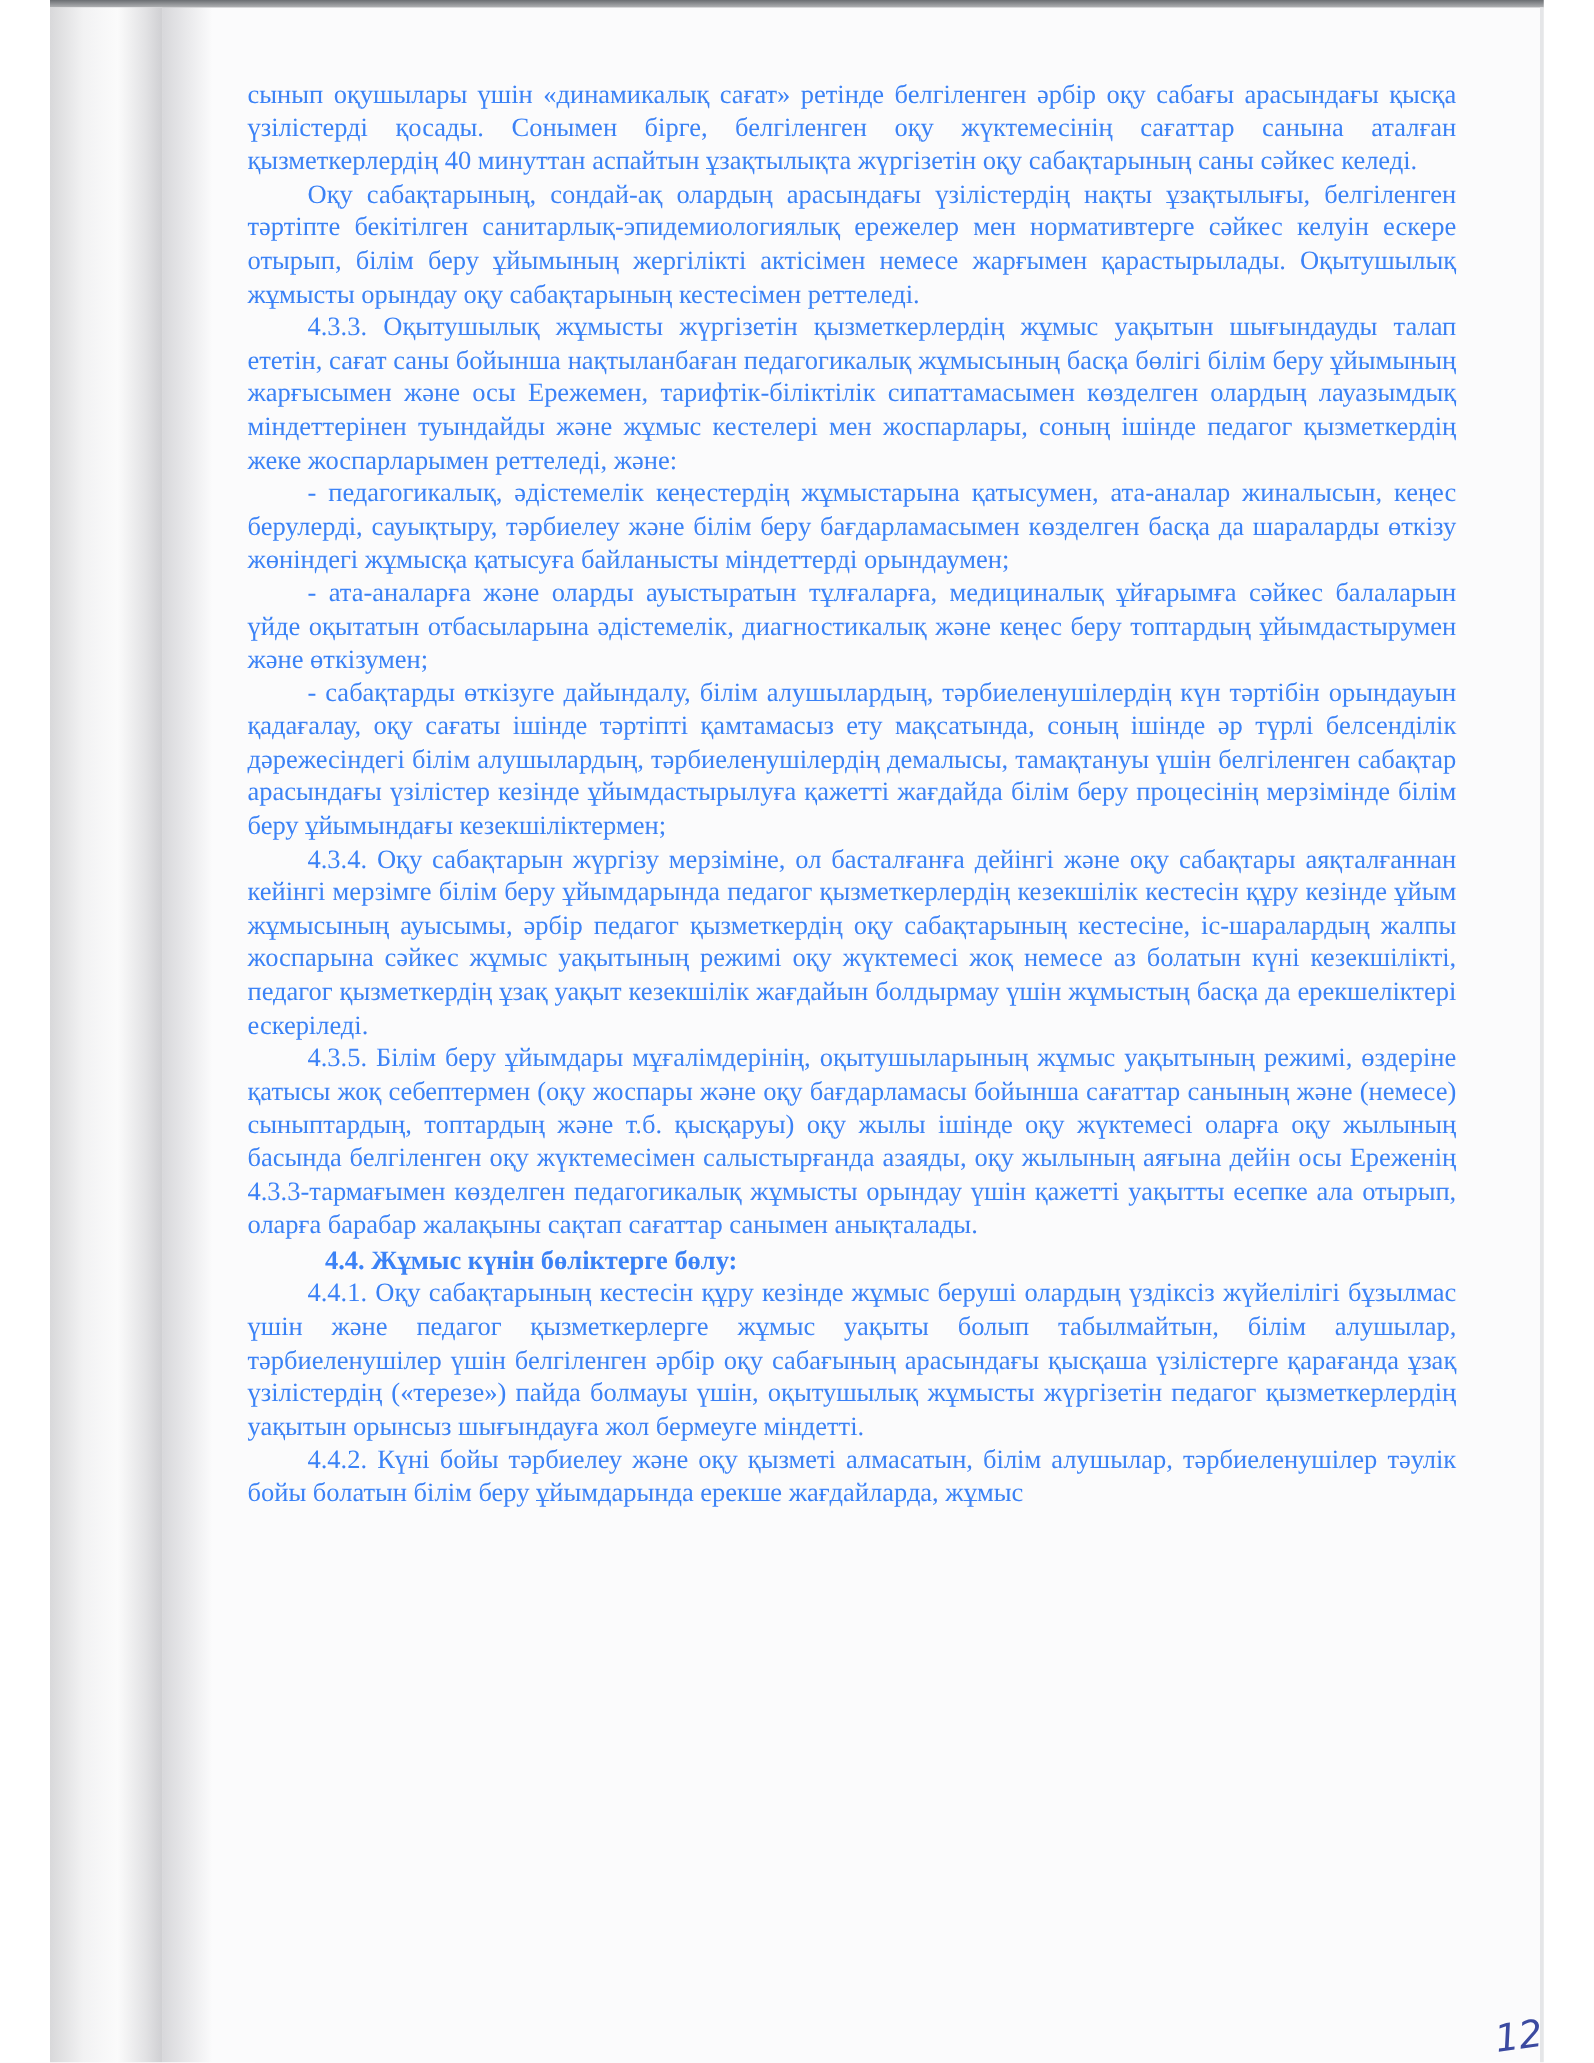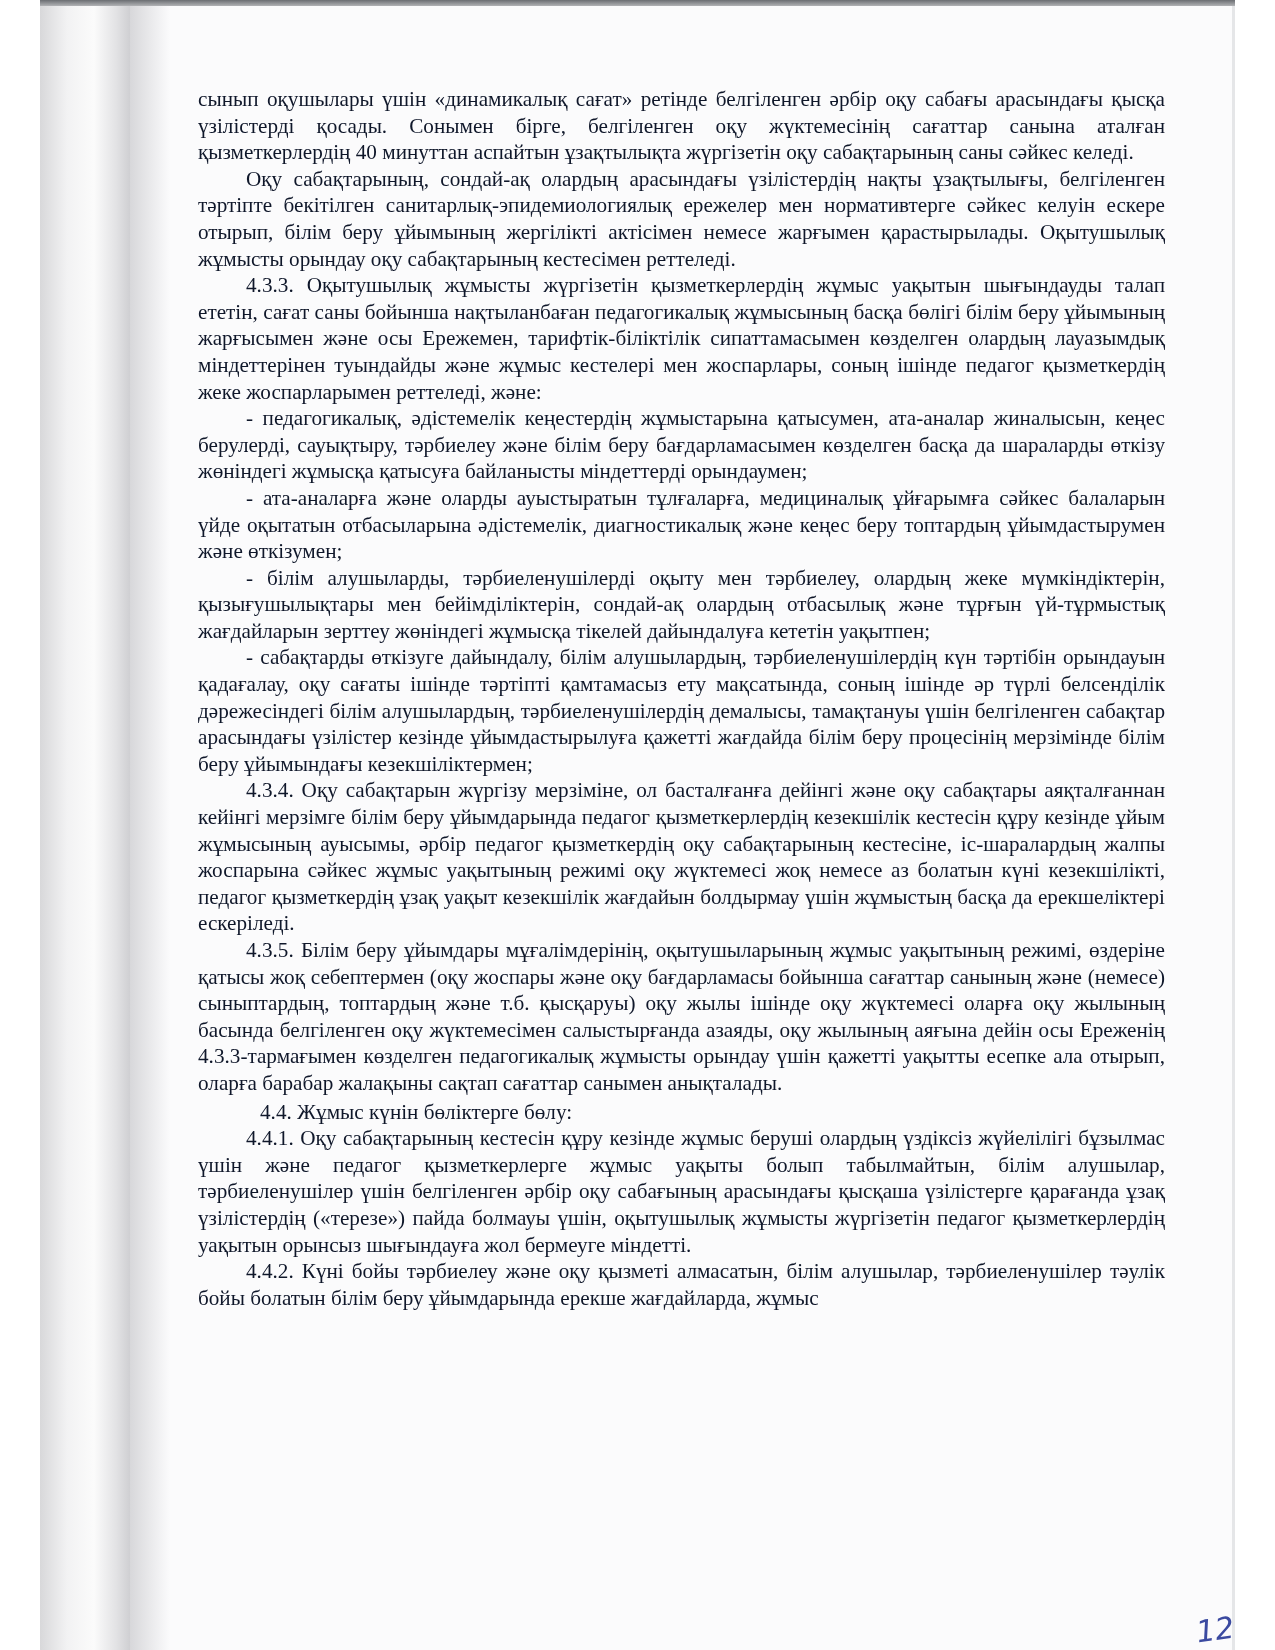--- a/index.html
+++ b/index.html
@@ -23,29 +23,28 @@
   .spine-shadow {
     position: absolute; left: 130px; top: 6px; width: 40px; height: 1644px;
     background: linear-gradient(to right, rgba(180,180,185,0.5), rgba(255,255,255,0));
   }
   .rightedge {
     position: absolute; left: 1232px; top: 6px; width: 3px; height: 1644px;
     background: #e5e6e8;
   }
   .content {
     position: absolute; left: 198px; top: 62px; width: 967px;
-    color: #0f172a;
+    color: #3b82f6;
     font-size: 21.2px;
     line-height: 26.6px;
     text-align: justify;
-    margin-top: 24px;
   }
   .content p { margin: 0; text-indent: 0; }
   .content p.ind { text-indent: 48px; }
-  .content p.head { font-weight: normal; text-indent: 62px; margin-top: 2px; }
+  .content p.head { font-weight: bold; text-indent: 62px; margin-top: 2px; }
   .pagenum {
     position: absolute; left: 1196px; top: 1612px;
     font-family: "DejaVu Sans", sans-serif; font-style: italic;
     font-size: 30px; color: #3b4aa0; transform: rotate(-8deg);
   }
 </style>
 </head>
 <body>
 
 <div class="topbar"></div>
@@ -53,21 +52,20 @@
 <div class="spine"></div>
 <div class="spine-shadow"></div>
 <div class="rightedge"></div>
 
 <div class="content">
   <p>сынып оқушылары үшін «динамикалық сағат» ретінде белгіленген әрбір оқу сабағы арасындағы қысқа үзілістерді қосады. Сонымен бірге, белгіленген оқу жүктемесінің сағаттар санына аталған қызметкерлердің 40 минуттан аспайтын ұзақтылықта жүргізетін оқу сабақтарының саны сәйкес келеді.</p>
   <p class="ind">Оқу сабақтарының, сондай-ақ олардың арасындағы үзілістердің нақты ұзақтылығы, белгіленген тәртіпте бекітілген санитарлық-эпидемиологиялық ережелер мен нормативтерге сәйкес келуін ескере отырып, білім беру ұйымының жергілікті актісімен немесе жарғымен қарастырылады. Оқытушылық жұмысты орындау оқу сабақтарының кестесімен реттеледі.</p>
   <p class="ind">4.3.3. Оқытушылық жұмысты жүргізетін қызметкерлердің жұмыс уақытын шығындауды талап ететін, сағат саны бойынша нақтыланбаған педагогикалық жұмысының басқа бөлігі білім беру ұйымының жарғысымен және осы Ережемен, тарифтік-біліктілік сипаттамасымен көзделген олардың лауазымдық міндеттерінен туындайды және жұмыс кестелері мен жоспарлары, соның ішінде педагог қызметкердің жеке жоспарларымен реттеледі, және:</p>
   <p class="ind">- педагогикалық, әдістемелік кеңестердің жұмыстарына қатысумен, ата-аналар жиналысын, кеңес берулерді, сауықтыру, тәрбиелеу және білім беру бағдарламасымен көзделген басқа да шараларды өткізу жөніндегі жұмысқа қатысуға байланысты міндеттерді орындаумен;</p>
   <p class="ind">- ата-аналарға және оларды ауыстыратын тұлғаларға, медициналық ұйғарымға сәйкес балаларын үйде оқытатын отбасыларына әдістемелік, диагностикалық және кеңес беру топтардың ұйымдастырумен және өткізумен;</p>
-  <p class="ind">- білім алушыларды, тәрбиеленушілерді оқыту мен тәрбиелеу, олардың жеке мүмкіндіктерін, қызығушылықтары мен бейімділіктерін, сондай-ақ олардың отбасылық және тұрғын үй-тұрмыстық жағдайларын зерттеу жөніндегі жұмысқа тікелей дайындалуға кететін уақытпен;</p>
   <p class="ind">- сабақтарды өткізуге дайындалу, білім алушылардың, тәрбиеленушілердің күн тәртібін орындауын қадағалау, оқу сағаты ішінде тәртіпті қамтамасыз ету мақсатында, соның ішінде әр түрлі белсенділік дәрежесіндегі білім алушылардың, тәрбиеленушілердің демалысы, тамақтануы үшін белгіленген сабақтар арасындағы үзілістер кезінде ұйымдастырылуға қажетті жағдайда білім беру процесінің мерзімінде білім беру ұйымындағы кезекшіліктермен;</p>
   <p class="ind">4.3.4. Оқу сабақтарын жүргізу мерзіміне, ол басталғанға дейінгі және оқу сабақтары аяқталғаннан кейінгі мерзімге білім беру ұйымдарында педагог қызметкерлердің кезекшілік кестесін құру кезінде ұйым жұмысының ауысымы, әрбір педагог қызметкердің оқу сабақтарының кестесіне, іс-шаралардың жалпы жоспарына сәйкес жұмыс уақытының режимі оқу жүктемесі жоқ немесе аз болатын күні кезекшілікті, педагог қызметкердің ұзақ уақыт кезекшілік жағдайын болдырмау үшін жұмыстың басқа да ерекшеліктері ескеріледі.</p>
   <p class="ind">4.3.5. Білім беру ұйымдары мұғалімдерінің, оқытушыларының жұмыс уақытының режимі, өздеріне қатысы жоқ себептермен (оқу жоспары және оқу бағдарламасы бойынша сағаттар санының және (немесе) сыныптардың, топтардың және т.б. қысқаруы) оқу жылы ішінде оқу жүктемесі оларға оқу жылының басында белгіленген оқу жүктемесімен салыстырғанда азаяды, оқу жылының аяғына дейін осы Ереженің 4.3.3-тармағымен көзделген педагогикалық жұмысты орындау үшін қажетті уақытты есепке ала отырып, оларға барабар жалақыны сақтап сағаттар санымен анықталады.</p>
   <p class="head">4.4. Жұмыс күнін бөліктерге бөлу:</p>
   <p class="ind">4.4.1. Оқу сабақтарының кестесін құру кезінде жұмыс беруші олардың үздіксіз жүйелілігі бұзылмас үшін және педагог қызметкерлерге жұмыс уақыты болып табылмайтын, білім алушылар, тәрбиеленушілер үшін белгіленген әрбір оқу сабағының арасындағы қысқаша үзілістерге қарағанда ұзақ үзілістердің («терезе») пайда болмауы үшін, оқытушылық жұмысты жүргізетін педагог қызметкерлердің уақытын орынсыз шығындауға жол бермеуге міндетті.</p>
   <p class="ind">4.4.2. Күні бойы тәрбиелеу және оқу қызметі алмасатын, білім алушылар, тәрбиеленушілер тәулік бойы болатын білім беру ұйымдарында ерекше жағдайларда, жұмыс</p>
 </div>
 
 <div class="pagenum">12</div>
 

